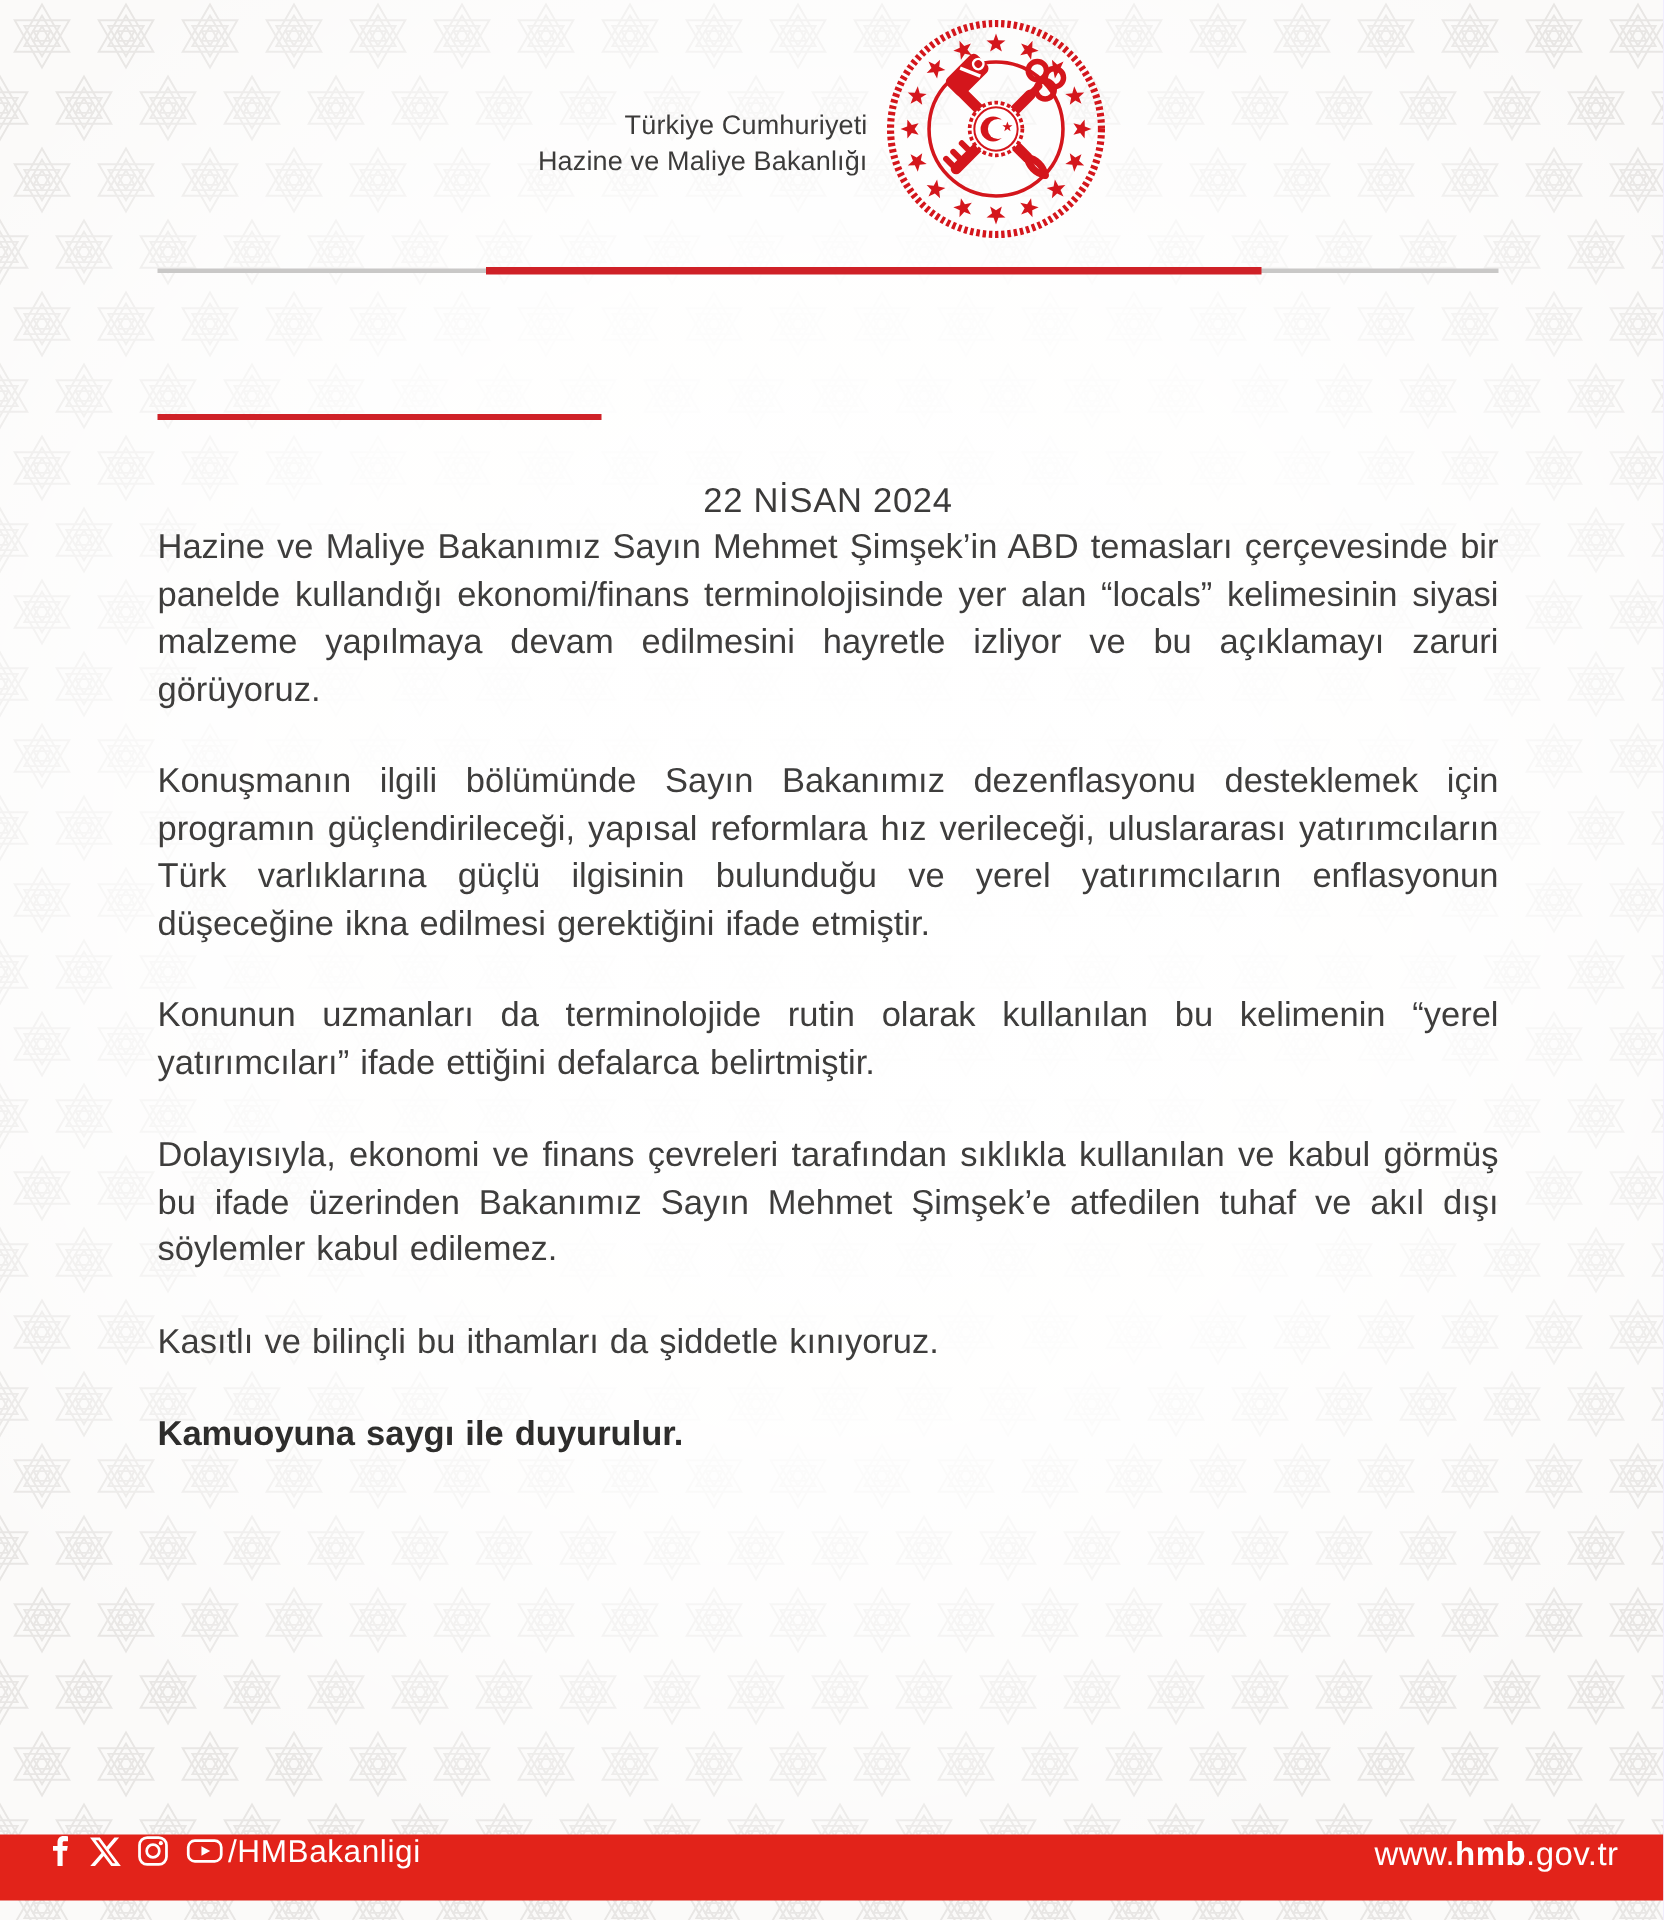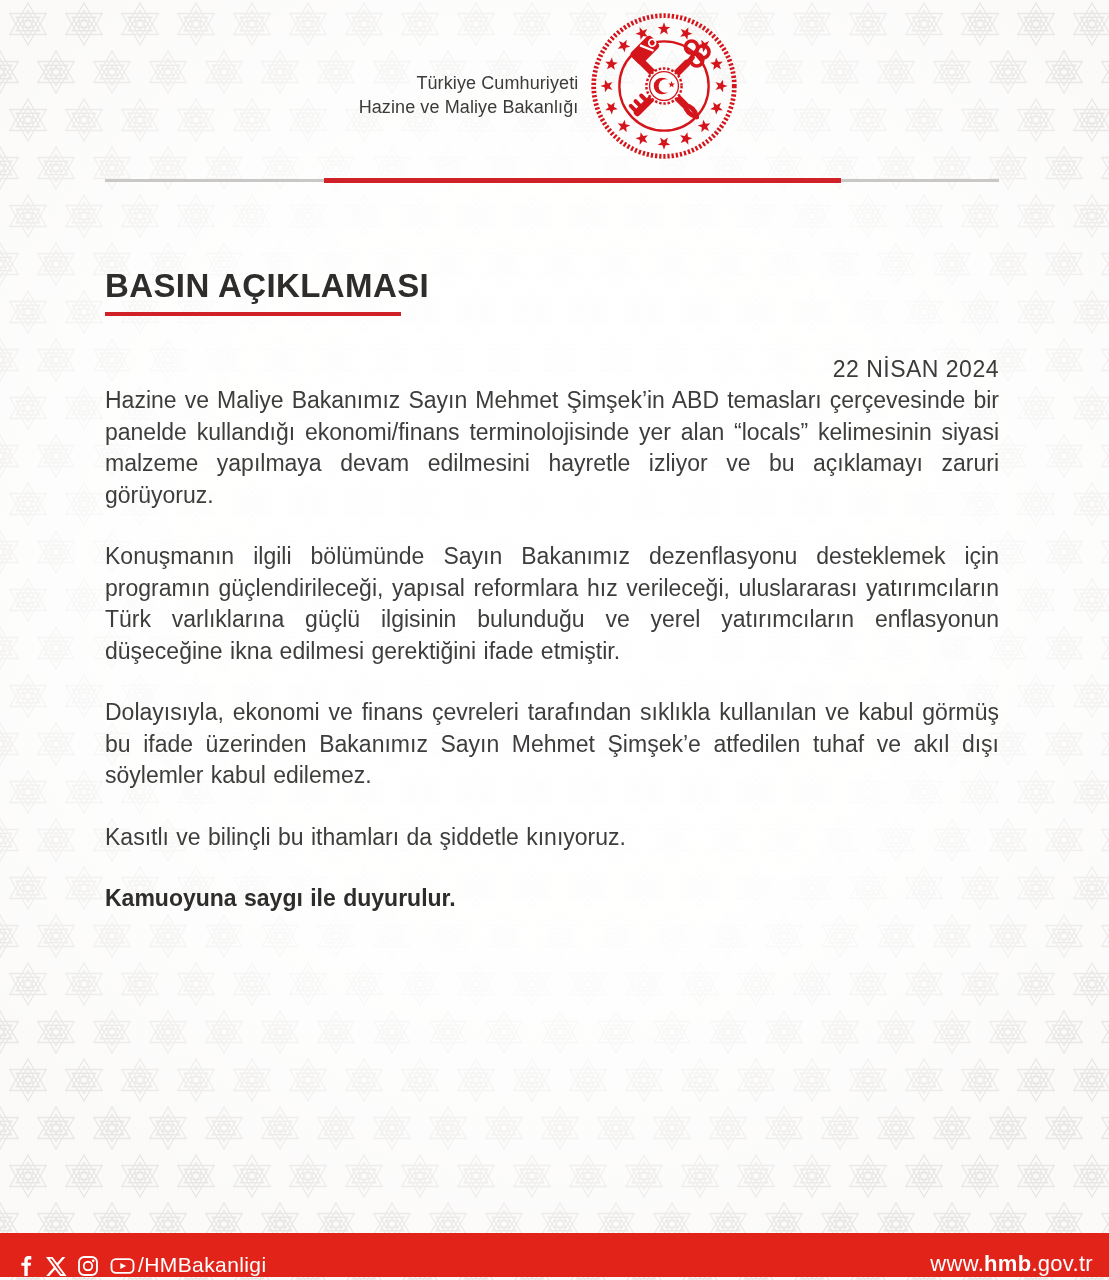--- a/index.html
+++ b/index.html
@@ -46,35 +46,35 @@
   }
 
   
   .doc-col { position:absolute; left:105px; top:268px; width:894px; }
   .doc-title {
     margin:0; font-size:33px; line-height:36px; font-weight:700;
     letter-spacing:0.4px; color:#2e2d2c;
   }
   .title-underline { margin-top:8px; width:296px; height:4px; background:#cf2127; }
   .doc-date {
-    margin-top:40px; text-align:right; font-size:23px; color:#3c3b3a;
+    margin-top:40px; text-align:center; font-size:23px; color:#3c3b3a;
     letter-spacing:0.5px;
   }
   .doc-body { margin-top:2px; }
   .doc-body p {
     margin:0 0 30px 0; font-size:23px; line-height:31.5px;
     text-align:justify; word-spacing:1px; color:#3e3d3c;
   }
   .doc-body p.closing { font-weight:700; text-align:left; color:#2e2d2c; }
 
   
   .footer {
-    position:absolute; left:0; bottom:3px; width:100%; height:44px;
+    position:absolute; left:0; bottom:13px; width:100%; height:44px;
     background:#e2231a; color:#ffffff;
-    display:flex; align-items:flex-end; padding:0 16px;
+    display:flex; align-items:flex-start; padding:0 30px;
   }
   .social { display:flex; align-items:center; gap:10px; }
   .social .icon { display:block; }
   .handle { font-size:21px; letter-spacing:0.4px; margin-left:2px; }
   .spacer { flex:1; }
   .website { font-size:22px; letter-spacing:0.3px; }
   .website b { font-weight:700; }
 </style>
 </head>
 <body>
@@ -164,26 +164,26 @@
 
       <div class="hdr-text hdr-right">
       </div>
     </div>
 
     <div class="divider">
       <div class="divider-red"></div>
     </div>
 
     <div class="doc-col">
-      <h1 class="doc-title">BASIN AÇIKLAMASI</h1>
       <div class="title-underline"></div>
       <div class="doc-date">22 NİSAN 2024</div>
       <div class="doc-body">
         <p>Hazine ve Maliye Bakanımız Sayın Mehmet Şimşek’in ABD temasları çerçevesinde bir panelde kullandığı ekonomi/finans terminolojisinde yer alan “locals” kelimesinin siyasi malzeme yapılmaya devam edilmesini hayretle izliyor ve bu açıklamayı zaruri görüyoruz.</p>
         <p>Konuşmanın ilgili bölümünde Sayın Bakanımız dezenflasyonu desteklemek için programın güçlendirileceği, yapısal reformlara hız verileceği, uluslararası yatırımcıların Türk varlıklarına güçlü ilgisinin bulunduğu ve yerel yatırımcıların enflasyonun düşeceğine ikna edilmesi gerektiğini ifade etmiştir.</p>
+        <p>Konunun uzmanları da terminolojide rutin olarak kullanılan bu kelimenin “yerel yatırımcıları” ifade ettiğini defalarca belirtmiştir.</p>
         <p>Dolayısıyla, ekonomi ve finans çevreleri tarafından sıklıkla kullanılan ve kabul görmüş bu ifade üzerinden Bakanımız Sayın Mehmet Şimşek’e atfedilen tuhaf ve akıl dışı söylemler kabul edilemez.</p>
         <p>Kasıtlı ve bilinçli bu ithamları da şiddetle kınıyoruz.</p>
         <p class="closing">Kamuoyuna saygı ile duyurulur.</p>
       </div>
     </div>
 
     <div class="footer">
       <div class="social">
         <svg class="icon" width="20" height="20" viewBox="0 0 24 24" aria-hidden="true">
           <path fill="#ffffff" d="M15.4,4.2h3V0.2C17.9,0.1,16.1,0,15,0c-3.4,0-5,2.1-5,5v3H6.4v3.8H10V24h4.1V11.8h3.5l0.6-3.8h-4.1V5.6C14.1,4.7,14.5,4.2,15.4,4.2z"></path>

